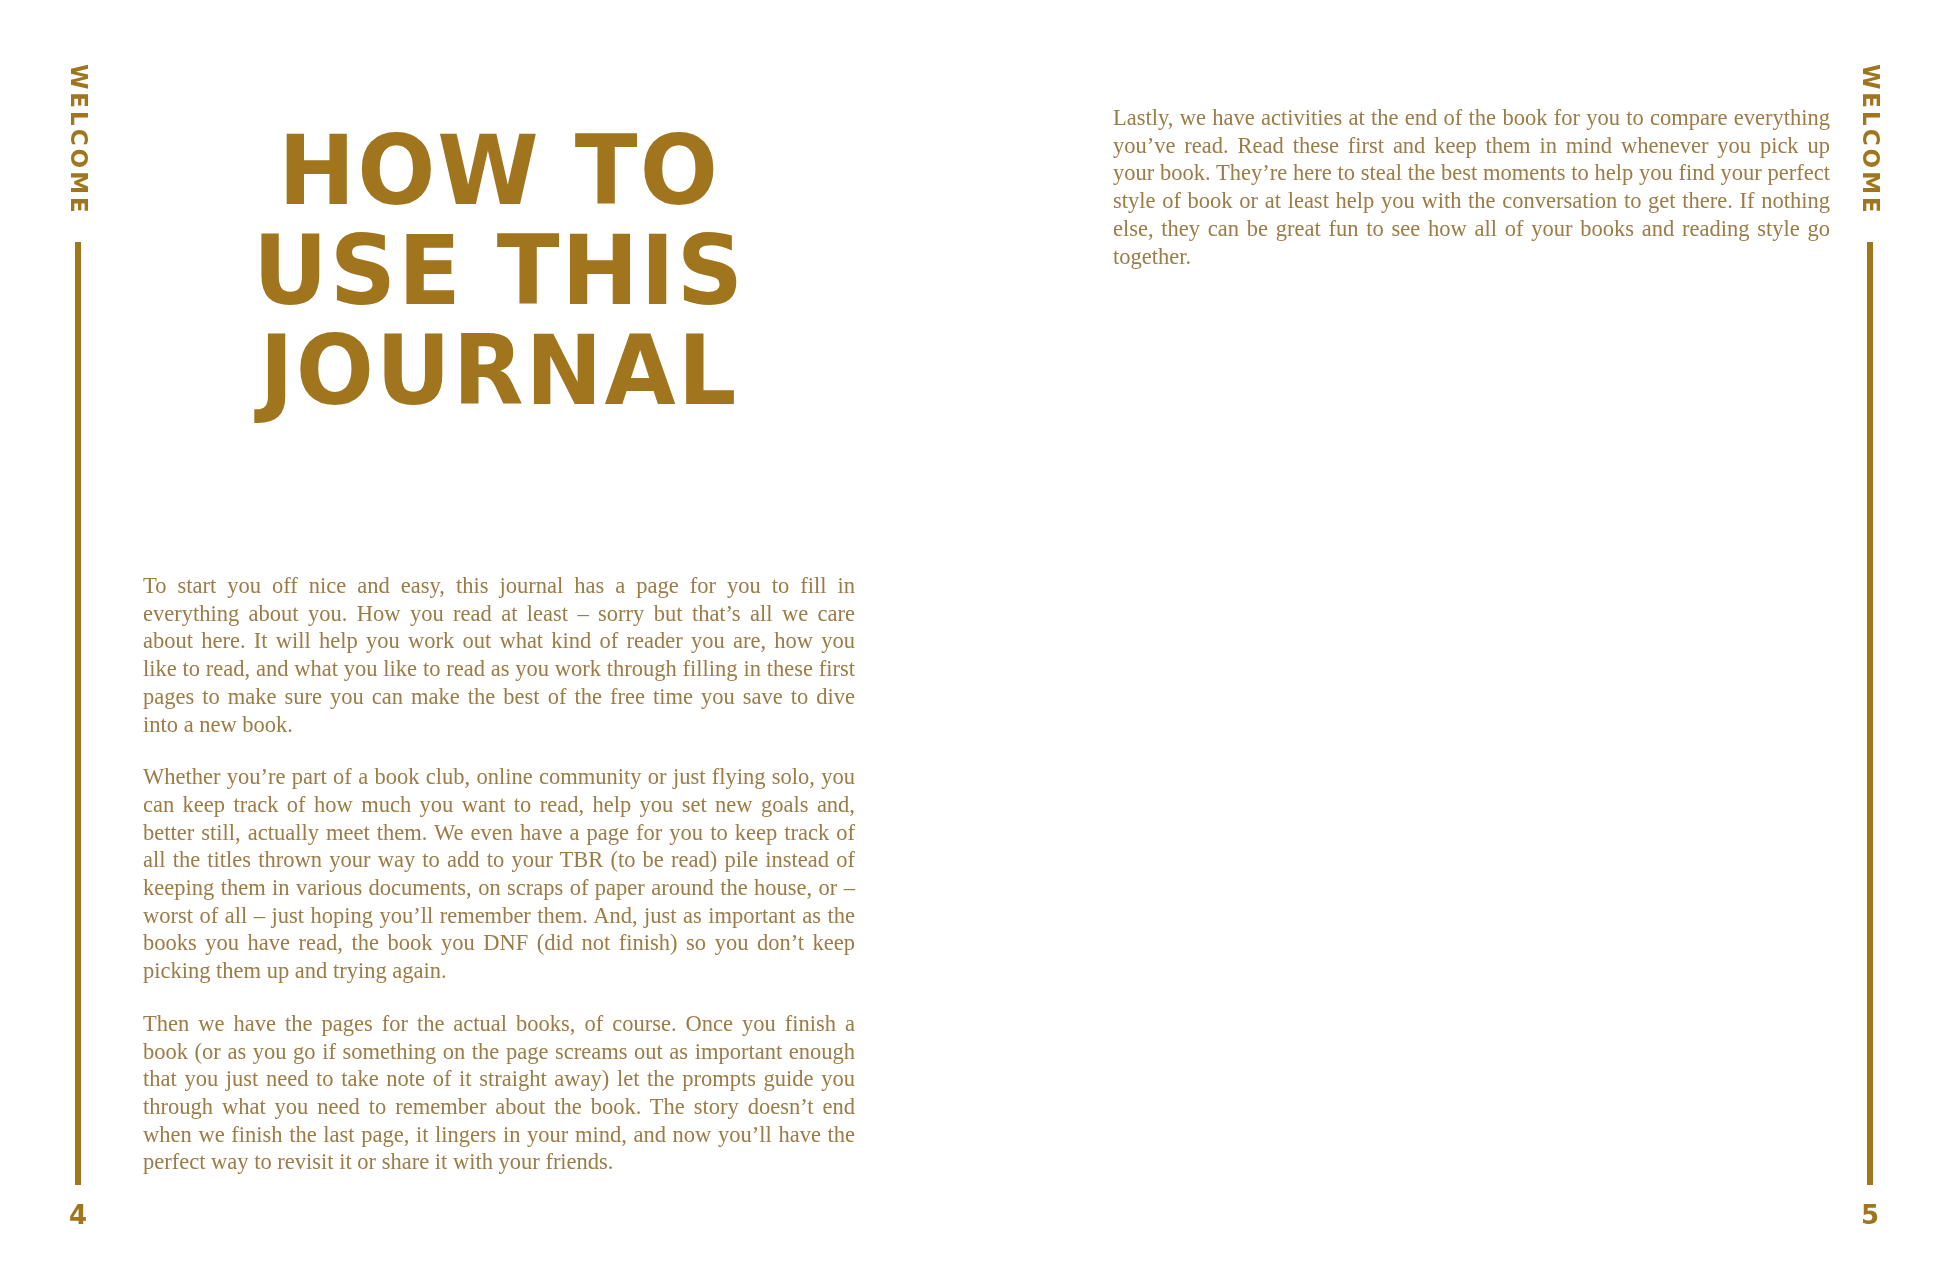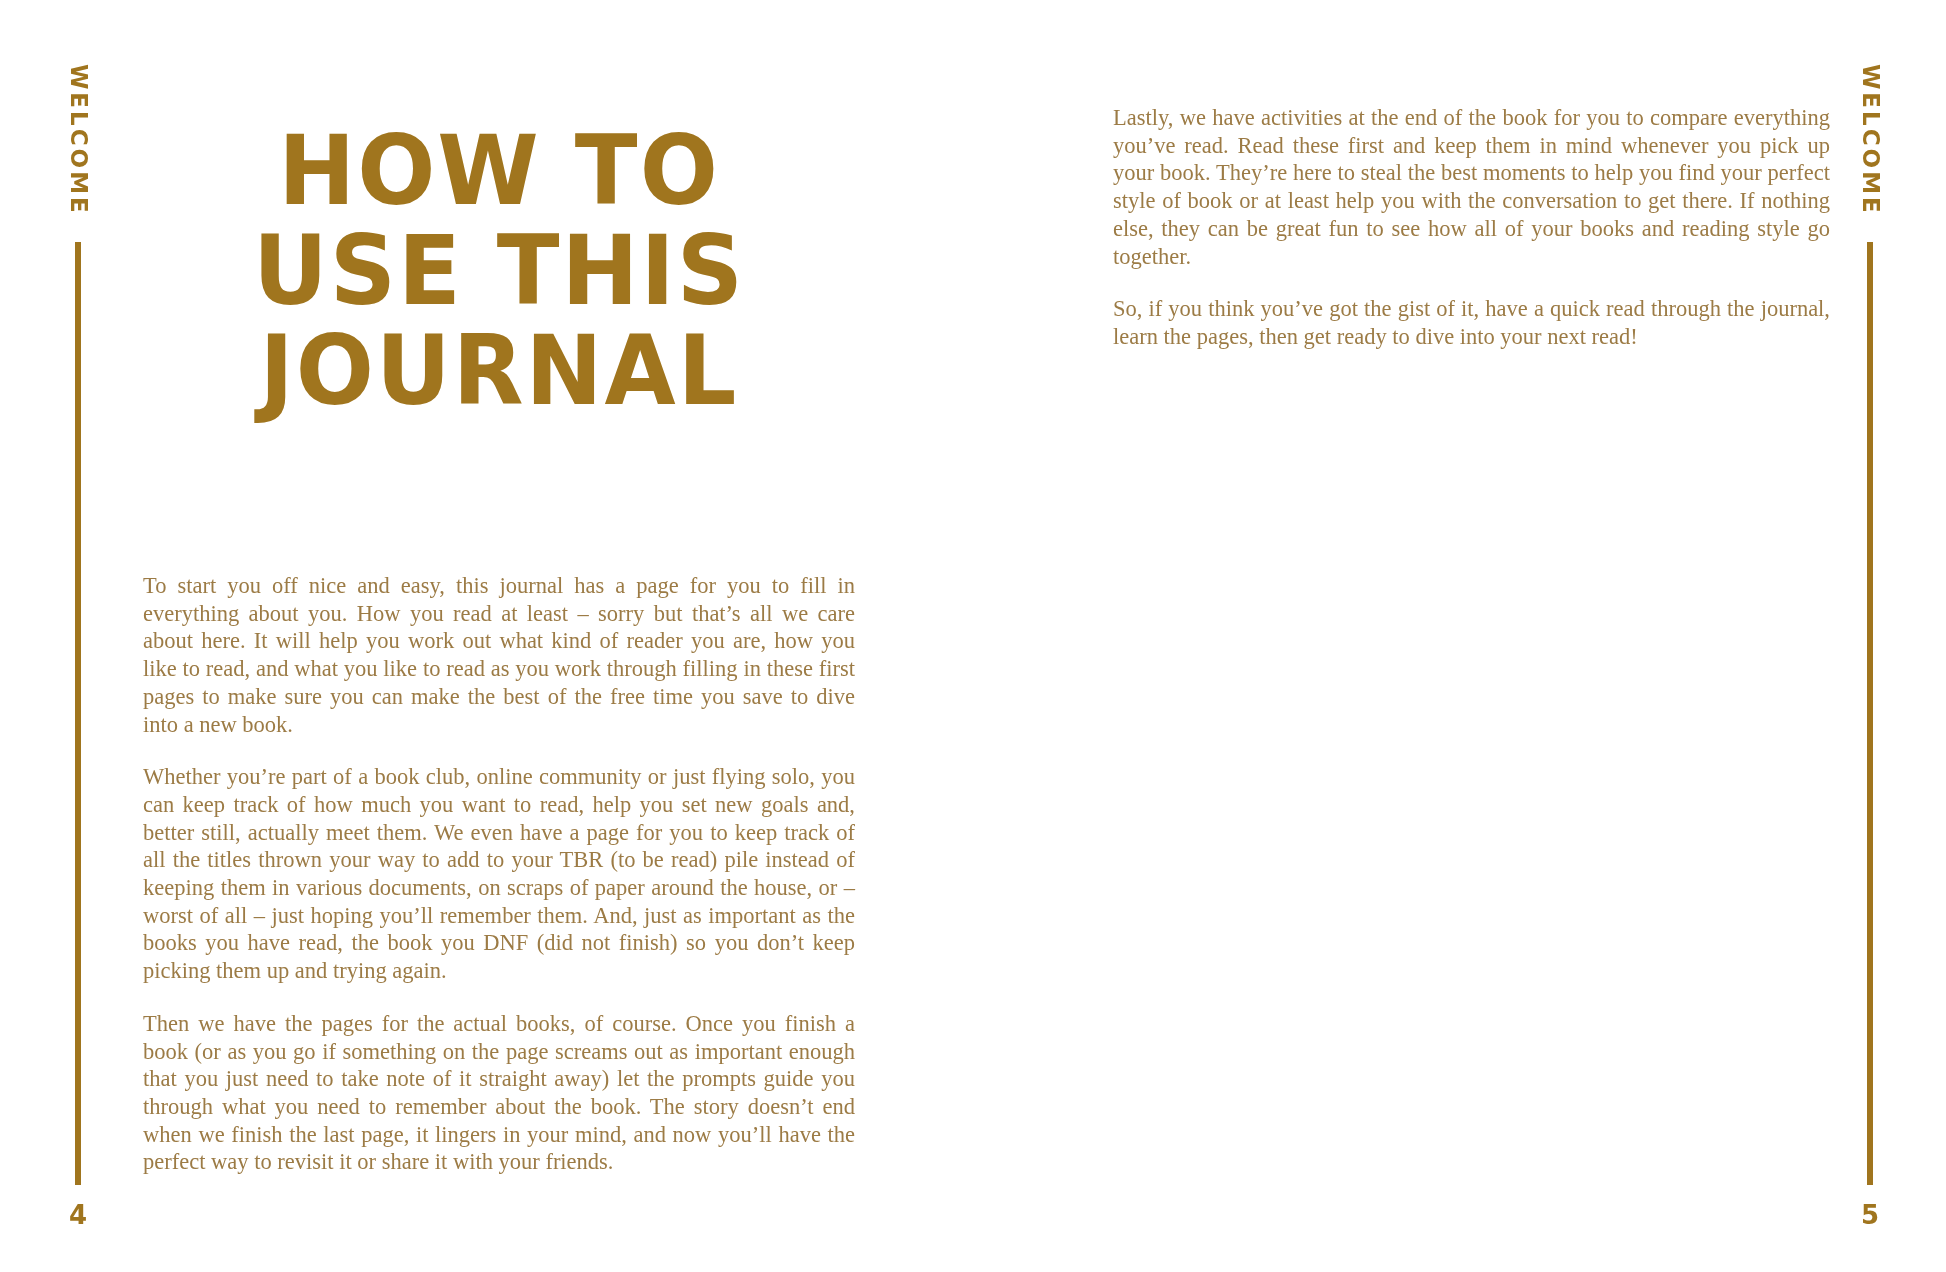--- a/index.html
+++ b/index.html
@@ -98,21 +98,20 @@
       <p>To start you off nice and easy, this journal has a page for you to fill in everything about you. How you read at least – sorry but that’s all we care about here. It will help you work out what kind of reader you are, how you like to read, and what you like to read as you work through filling in these first pages to make sure you can make the best of the free time you save to dive into a new book.</p>
       <p>Whether you’re part of a book club, online community or just flying solo, you can keep track of how much you want to read, help you set new goals and, better still, actually meet them. We even have a page for you to keep track of all the titles thrown your way to add to your TBR (to be read) pile instead of keeping them in various documents, on scraps of paper around the house, or – worst of all – just hoping you’ll remember them. And, just as important as the books you have read, the book you DNF (did not finish) so you don’t keep picking them up and trying again.</p>
       <p>Then we have the pages for the actual books, of course. Once you finish a book (or as you go if something on the page screams out as important enough that you just need to take note of it straight away) let the prompts guide you through what you need to remember about the book. The story doesn’t end when we finish the last page, it lingers in your mind, and now you’ll have the perfect way to revisit it or share it with your friends.</p>
     </div>
   </div>
 
   <div class="page page-right">
 
     <div class="body-copy body-right">
       <p>Lastly, we have activities at the end of the book for you to compare everything you’ve read. Read these first and keep them in mind whenever you pick up your book. They’re here to steal the best moments to help you find your perfect style of book or at least help you with the conversation to get there. If nothing else, they can be great fun to see how all of your books and reading style go together.</p>
-      <p>So, if you think you’ve got the gist of it, have a quick read through the journal, learn the pages, then get ready to dive into your next read!</p>
     </div>
 
     <div class="rail rail-right">
       <div class="rail-label">WELCOME</div>
       <div class="rail-rule"></div>
       <div class="folio">5</div>
     </div>
   </div>
 
 </div>

